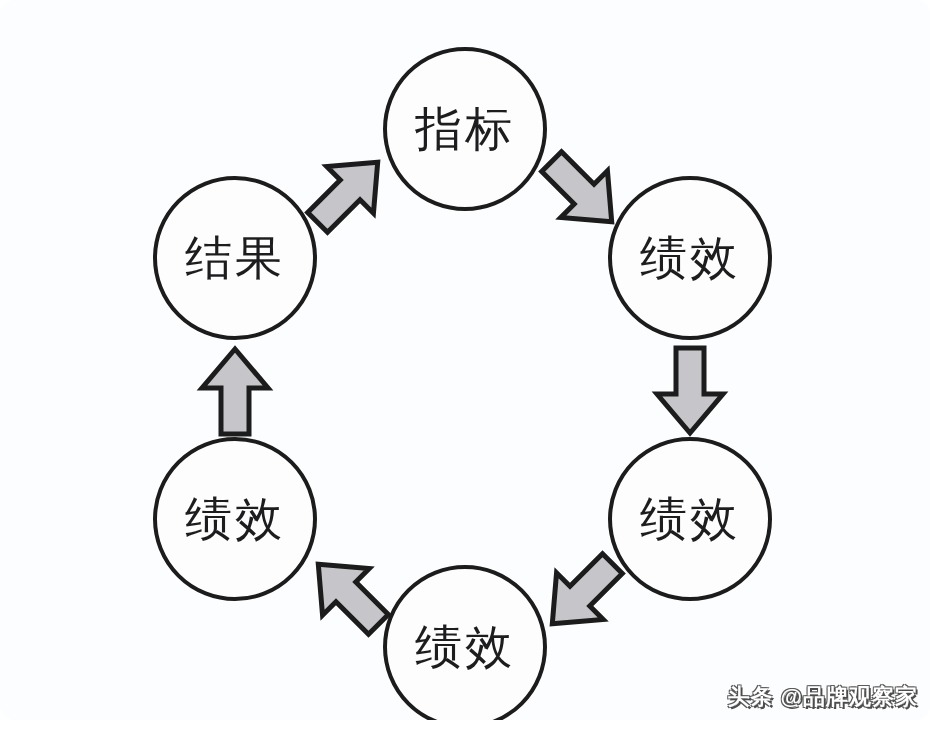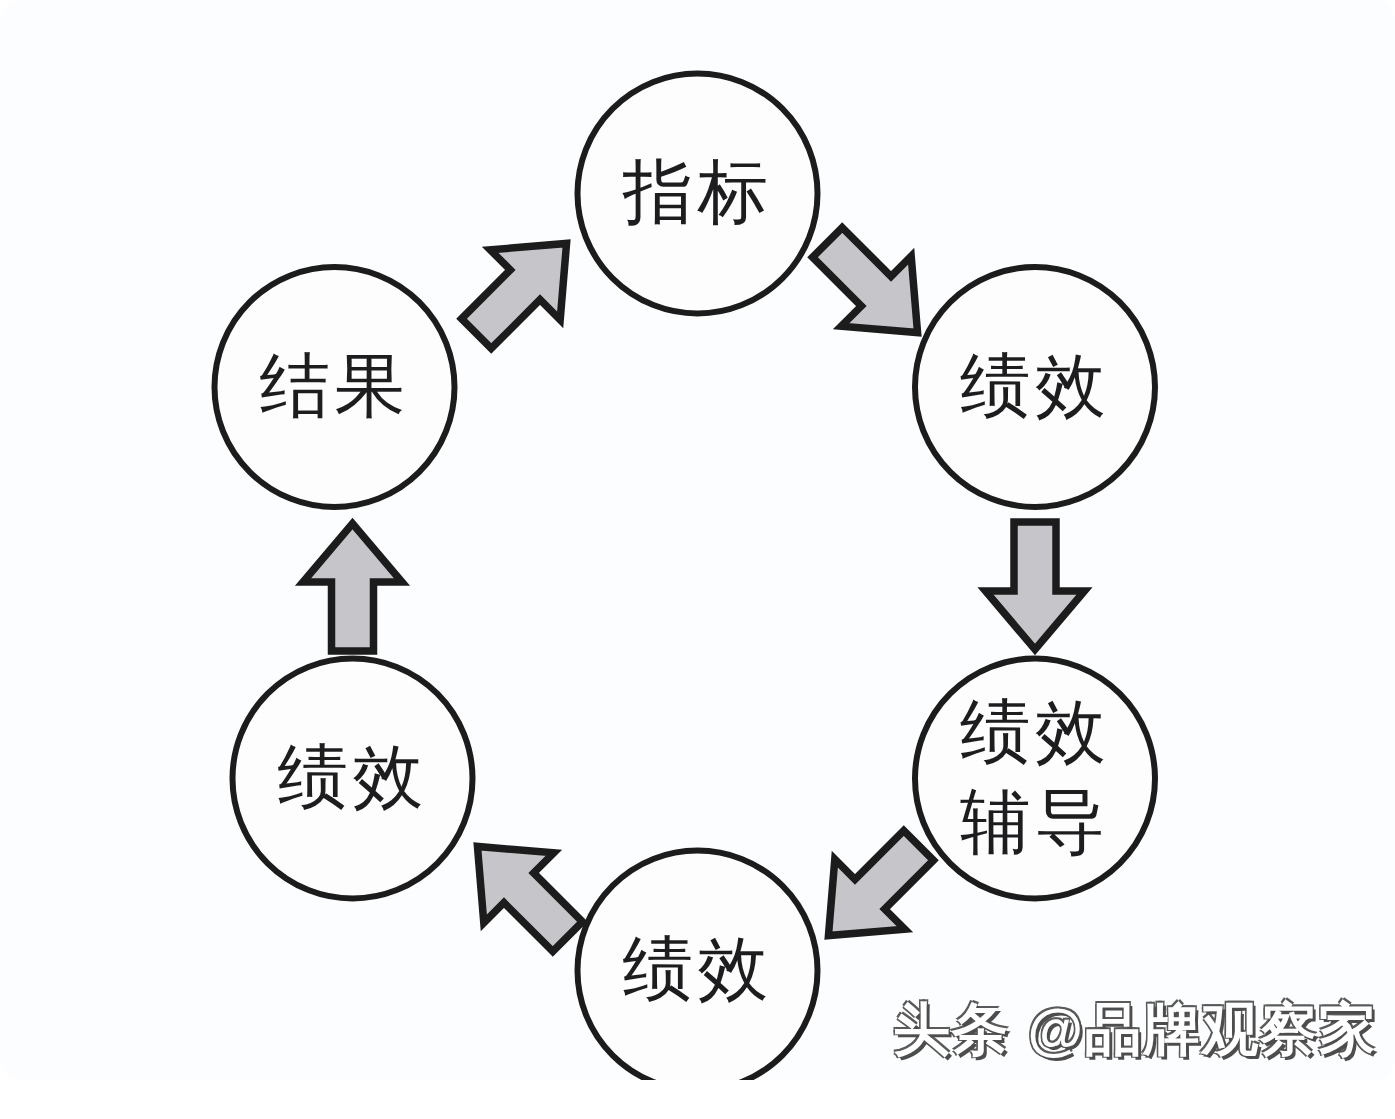--- a/index.html
+++ b/index.html
@@ -31,21 +31,21 @@
     line-height: 60px;
     letter-spacing: 3px;
     color: #1d1d1f;
     white-space: nowrap;
   }
   .node-top          { left: 383px; top: 47px; }
   .node-top-right    { left: 608px; top: 176px; }
   .node-bottom-right { left: 608px; top: 437px; }
   .node-bottom       { left: 383px; top: 565px; }
   .node-bottom-left  { left: 153px; top: 437px; }
-  .node-top-left     { left: 141px; top: 176px; }
+  .node-top-left     { left: 153px; top: 176px; }
 
   .arrow {
     position: absolute;
     width: 92px;
     height: 76px;
   }
   .arrow svg { overflow: visible; display: block; }
   .rot-up-right   { transform: rotate(-45deg); }
   .rot-down-right { transform: rotate(45deg); }
   .rot-down       { transform: rotate(90deg); }
@@ -59,21 +59,21 @@
   .arrow-4 { left: 536px; top: 556px; }
   .arrow-5 { left: 302px; top: 556px; }
   .arrow-6 { left: 189px; top: 353px; }
 
   .watermark {
     position: absolute;
     right: 12px;
     bottom: 8px;
     font-family: "Liberation Sans", sans-serif;
     font-weight: bold;
-    font-size: 38px;
+    font-size: 22px;
     letter-spacing: 1px;
     color: #ffffff;
     text-shadow:
       2px 2px 0 #4d4d4d,
       -1px -1px 0 #5a5a5a,
       1px -1px 0 #5a5a5a,
       -1px 1px 0 #5a5a5a;
     white-space: nowrap;
   }
 </style>
@@ -85,21 +85,20 @@
   <div class="node node-top">
     <div class="node-line">指标</div>
   </div>
 
   <div class="node node-top-right">
     <div class="node-line">绩效</div>
   </div>
 
   <div class="node node-bottom-right">
     <div class="node-line">绩效</div>
-    <div class="node-line">辅导</div>
   </div>
 
   <div class="node node-bottom">
     <div class="node-line">绩效</div>
   </div>
 
   <div class="node node-bottom-left">
     <div class="node-line">绩效</div>
   </div>
 

